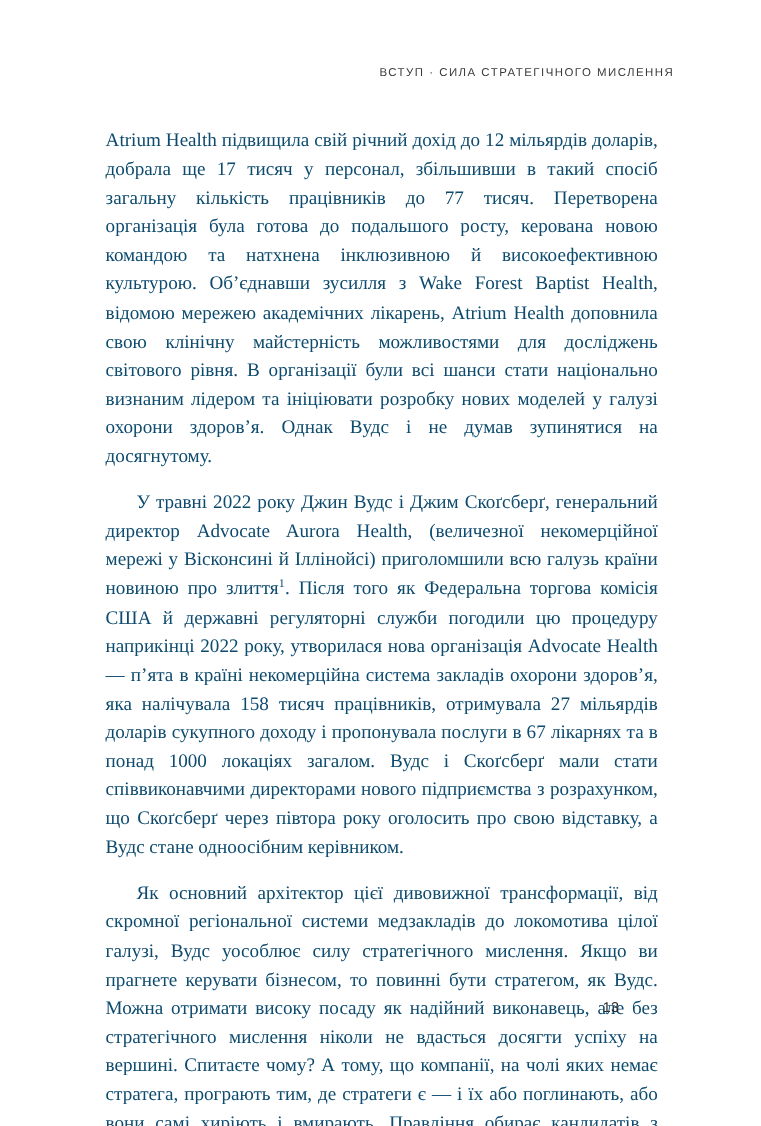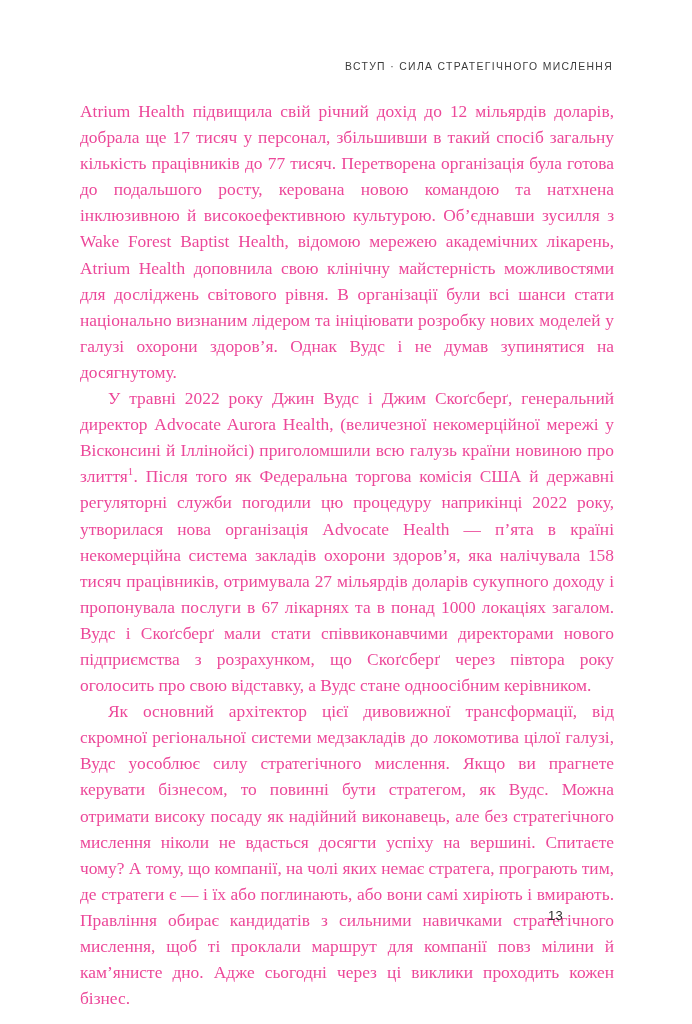--- a/index.html
+++ b/index.html
@@ -40,27 +40,27 @@
 
   
   .textblock {
     position: absolute;
     left: 80px;
     top: 98px;
     width: 534px;
   }
 
   .textblock p {
-    margin: 0;
+    margin: 16px;
     font-size: 17.4px;
     line-height: 26.1px;
     text-align: justify;
     text-justify: inter-word;
     hyphens: manual;
-    color: #ec4899;
+    color: #0c4a6e;
     word-spacing: -0.1px;
   }
 
   .textblock p.indent {
     text-indent: 28px;
   }
 
   
   .fn-ref {
     font-size: 0.62em;

